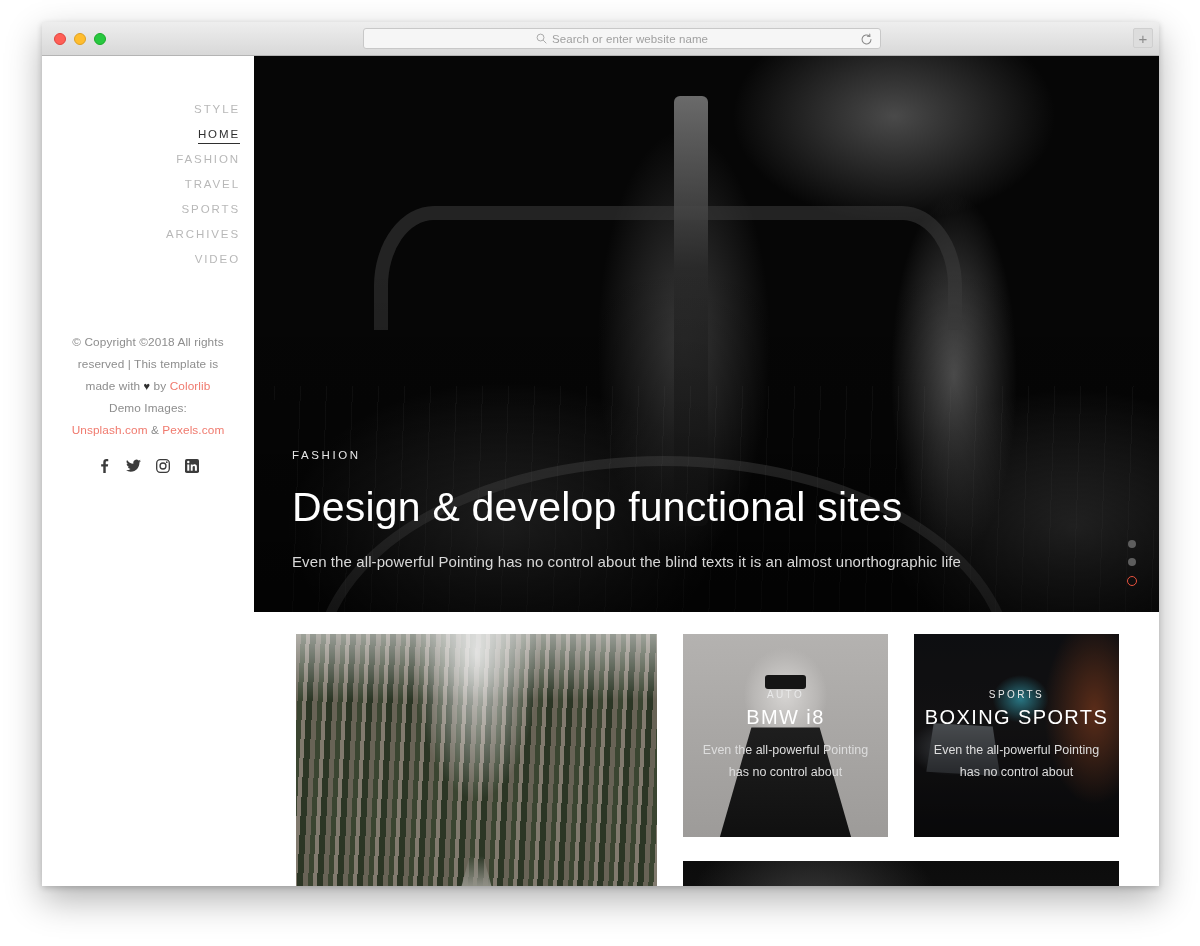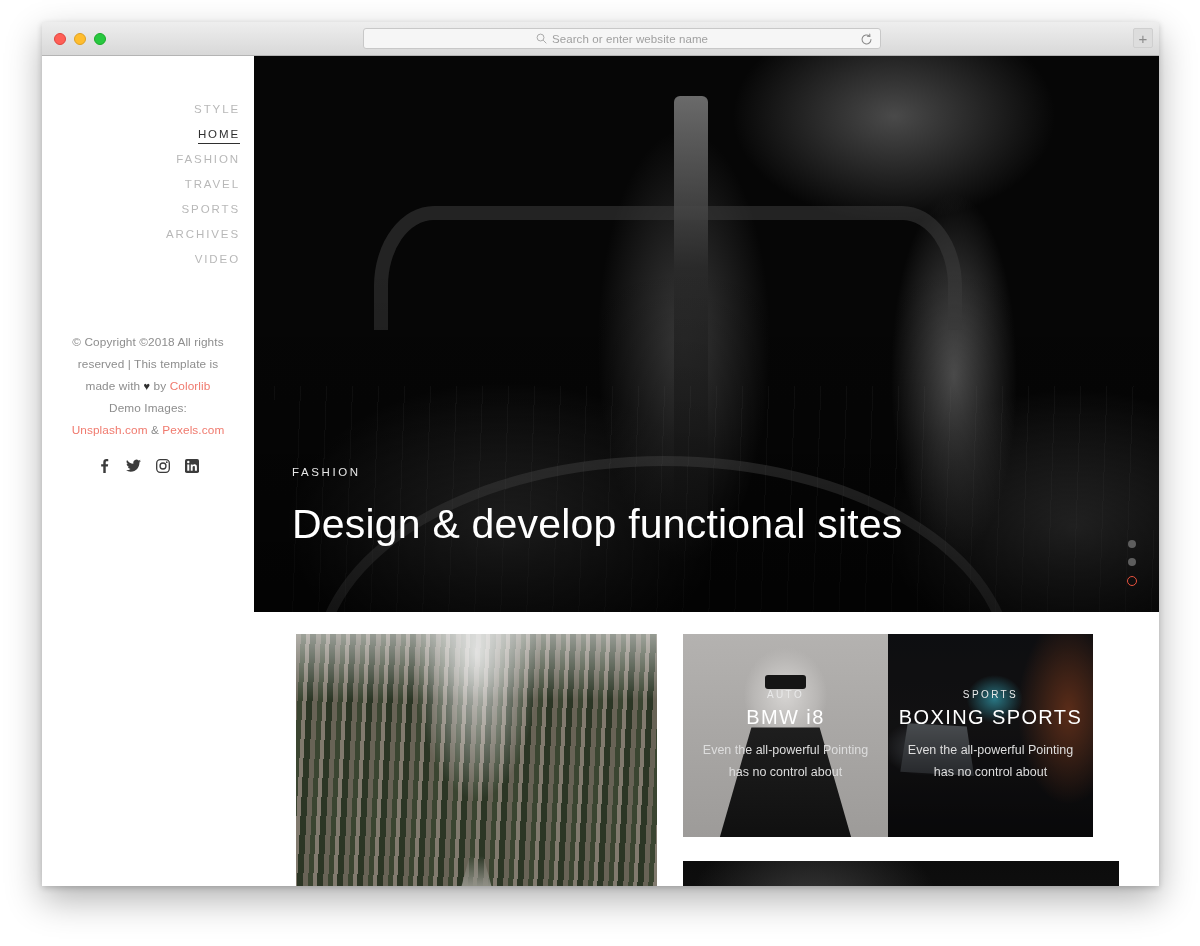--- a/index.html
+++ b/index.html
@@ -502,39 +502,40 @@
 
       <section class="hero">
         <div class="hero-img"></div>
         <div class="hero-wheelarc"></div>
         <div class="hero-spokes"></div>
         <div class="hero-shade"></div>
 
         <div class="hero-text">
           <div class="hero-cat">FASHION</div>
           <h1 class="hero-title">Design &amp; develop functional sites</h1>
+          <p class="hero-sub">Even the all-powerful Pointing has no control about the blind texts it is an almost unorthographic life</p>
         </div>
 
         <div class="hero-dots">
           <span class="hdot"></span>
           <span class="hdot"></span>
           <span class="hdot active"></span>
         </div>
       </section>
 
       <section class="grid">
         <div class="grid-row">
 
           <article class="card card-big">
             <div class="img-forest"></div>
             <div class="tint-light"></div>
           </article>
 
           <div style="display:flex; flex-direction:column; gap:24px;">
-            <div style="display:flex; ">
+            <div style="display:flex; gap:26px;">
 
               <article class="card card-sm">
                 <div class="img-portrait"></div>
                 <div class="card-overlay">
                   <div class="card-cat">AUTO</div>
                   <div class="card-title">BMW i8</div>
                   <div class="card-desc">Even the all-powerful Pointing has no control about</div>
                 </div>
               </article>
 

